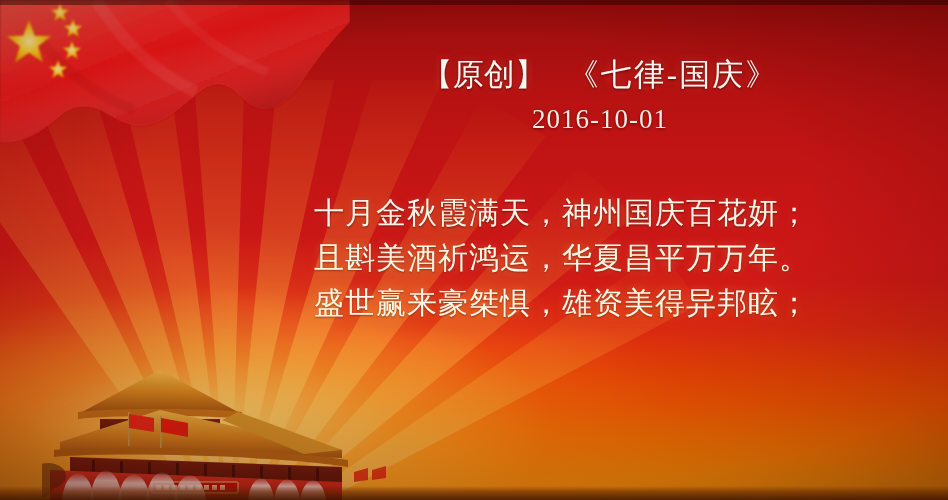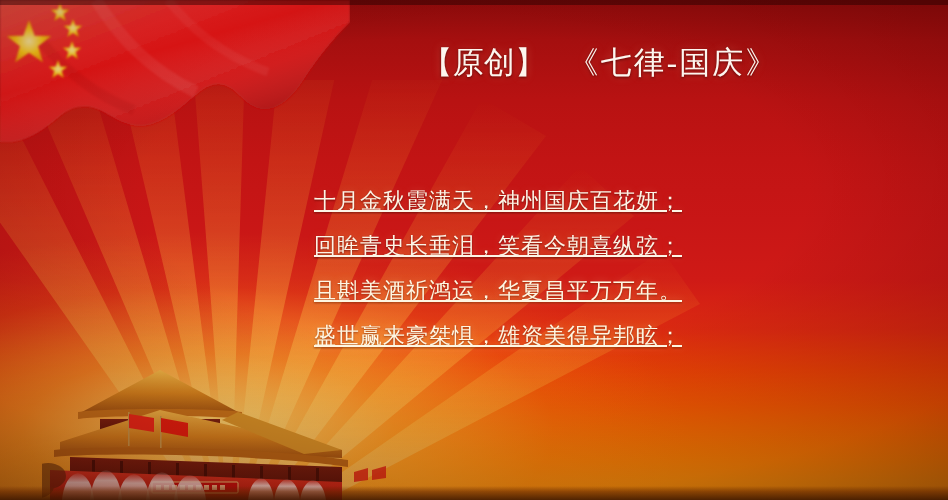--- a/index.html
+++ b/index.html
@@ -76,21 +76,21 @@
     top: 0;
     width: 350px;
     height: 190px;
     pointer-events: none;
   }
 
   
   .content {
     position: absolute;
     left: 300px;
-    top: 0;
+    top: 12px;
     width: 648px;
     height: 469px;
   }
   .title {
     position: absolute;
     top: 42px;
     left: 0;
     width: 600px;
     text-align: center;
     font-size: 31px;
@@ -112,29 +112,28 @@
     color: #f6ece4;
     text-shadow: 0 1px 3px rgba(80,0,0,0.8);
   }
   .poem {
     position: absolute;
     top: 178px;
     left: 14px;
     width: 600px;
   }
   .poem-line {
-    font-size: 22px;
+    font-size: 30px;
     line-height: 45px;
     letter-spacing: 1px;
     white-space: nowrap;
     color: #fdf4e6;
     text-shadow:
       0 1px 2px rgba(90,10,0,0.75),
       0 0 8px rgba(255,200,140,0.22);
-    text-decoration: underline;
   }
   .poem-line.warm {
     color: #fef6e2;
     text-shadow:
       0 1px 2px rgba(120,35,0,0.7),
       0 0 9px rgba(255,225,150,0.3);
   }
 
   .bottom-band {
     position: absolute;
@@ -343,24 +342,24 @@
   </svg>
 
   <div class="vignette"></div>
 
   <div class="content">
 
     <div class="title">
       <span class="brackets">【原创】</span><span class="spacer"></span><span>《七律-国庆》</span>
     </div>
 
+    <div class="date">2016-10-01</div>
 
     <div class="poem">
       <div class="poem-line">十月金秋霞满天，神州国庆百花妍；</div>
-      <div class="poem-line">回眸青史长垂泪，笑看今朝喜纵弦；</div>
       <div class="poem-line warm">且斟美酒祈鸿运，华夏昌平万万年。</div>
       <div class="poem-line warm">盛世赢来豪桀惧，雄资美得异邦眩；</div>
     </div>
   </div>
 
   <div class="top-band"></div>
   <div class="bottom-band"></div>
 </div>
 
 </body></html>

